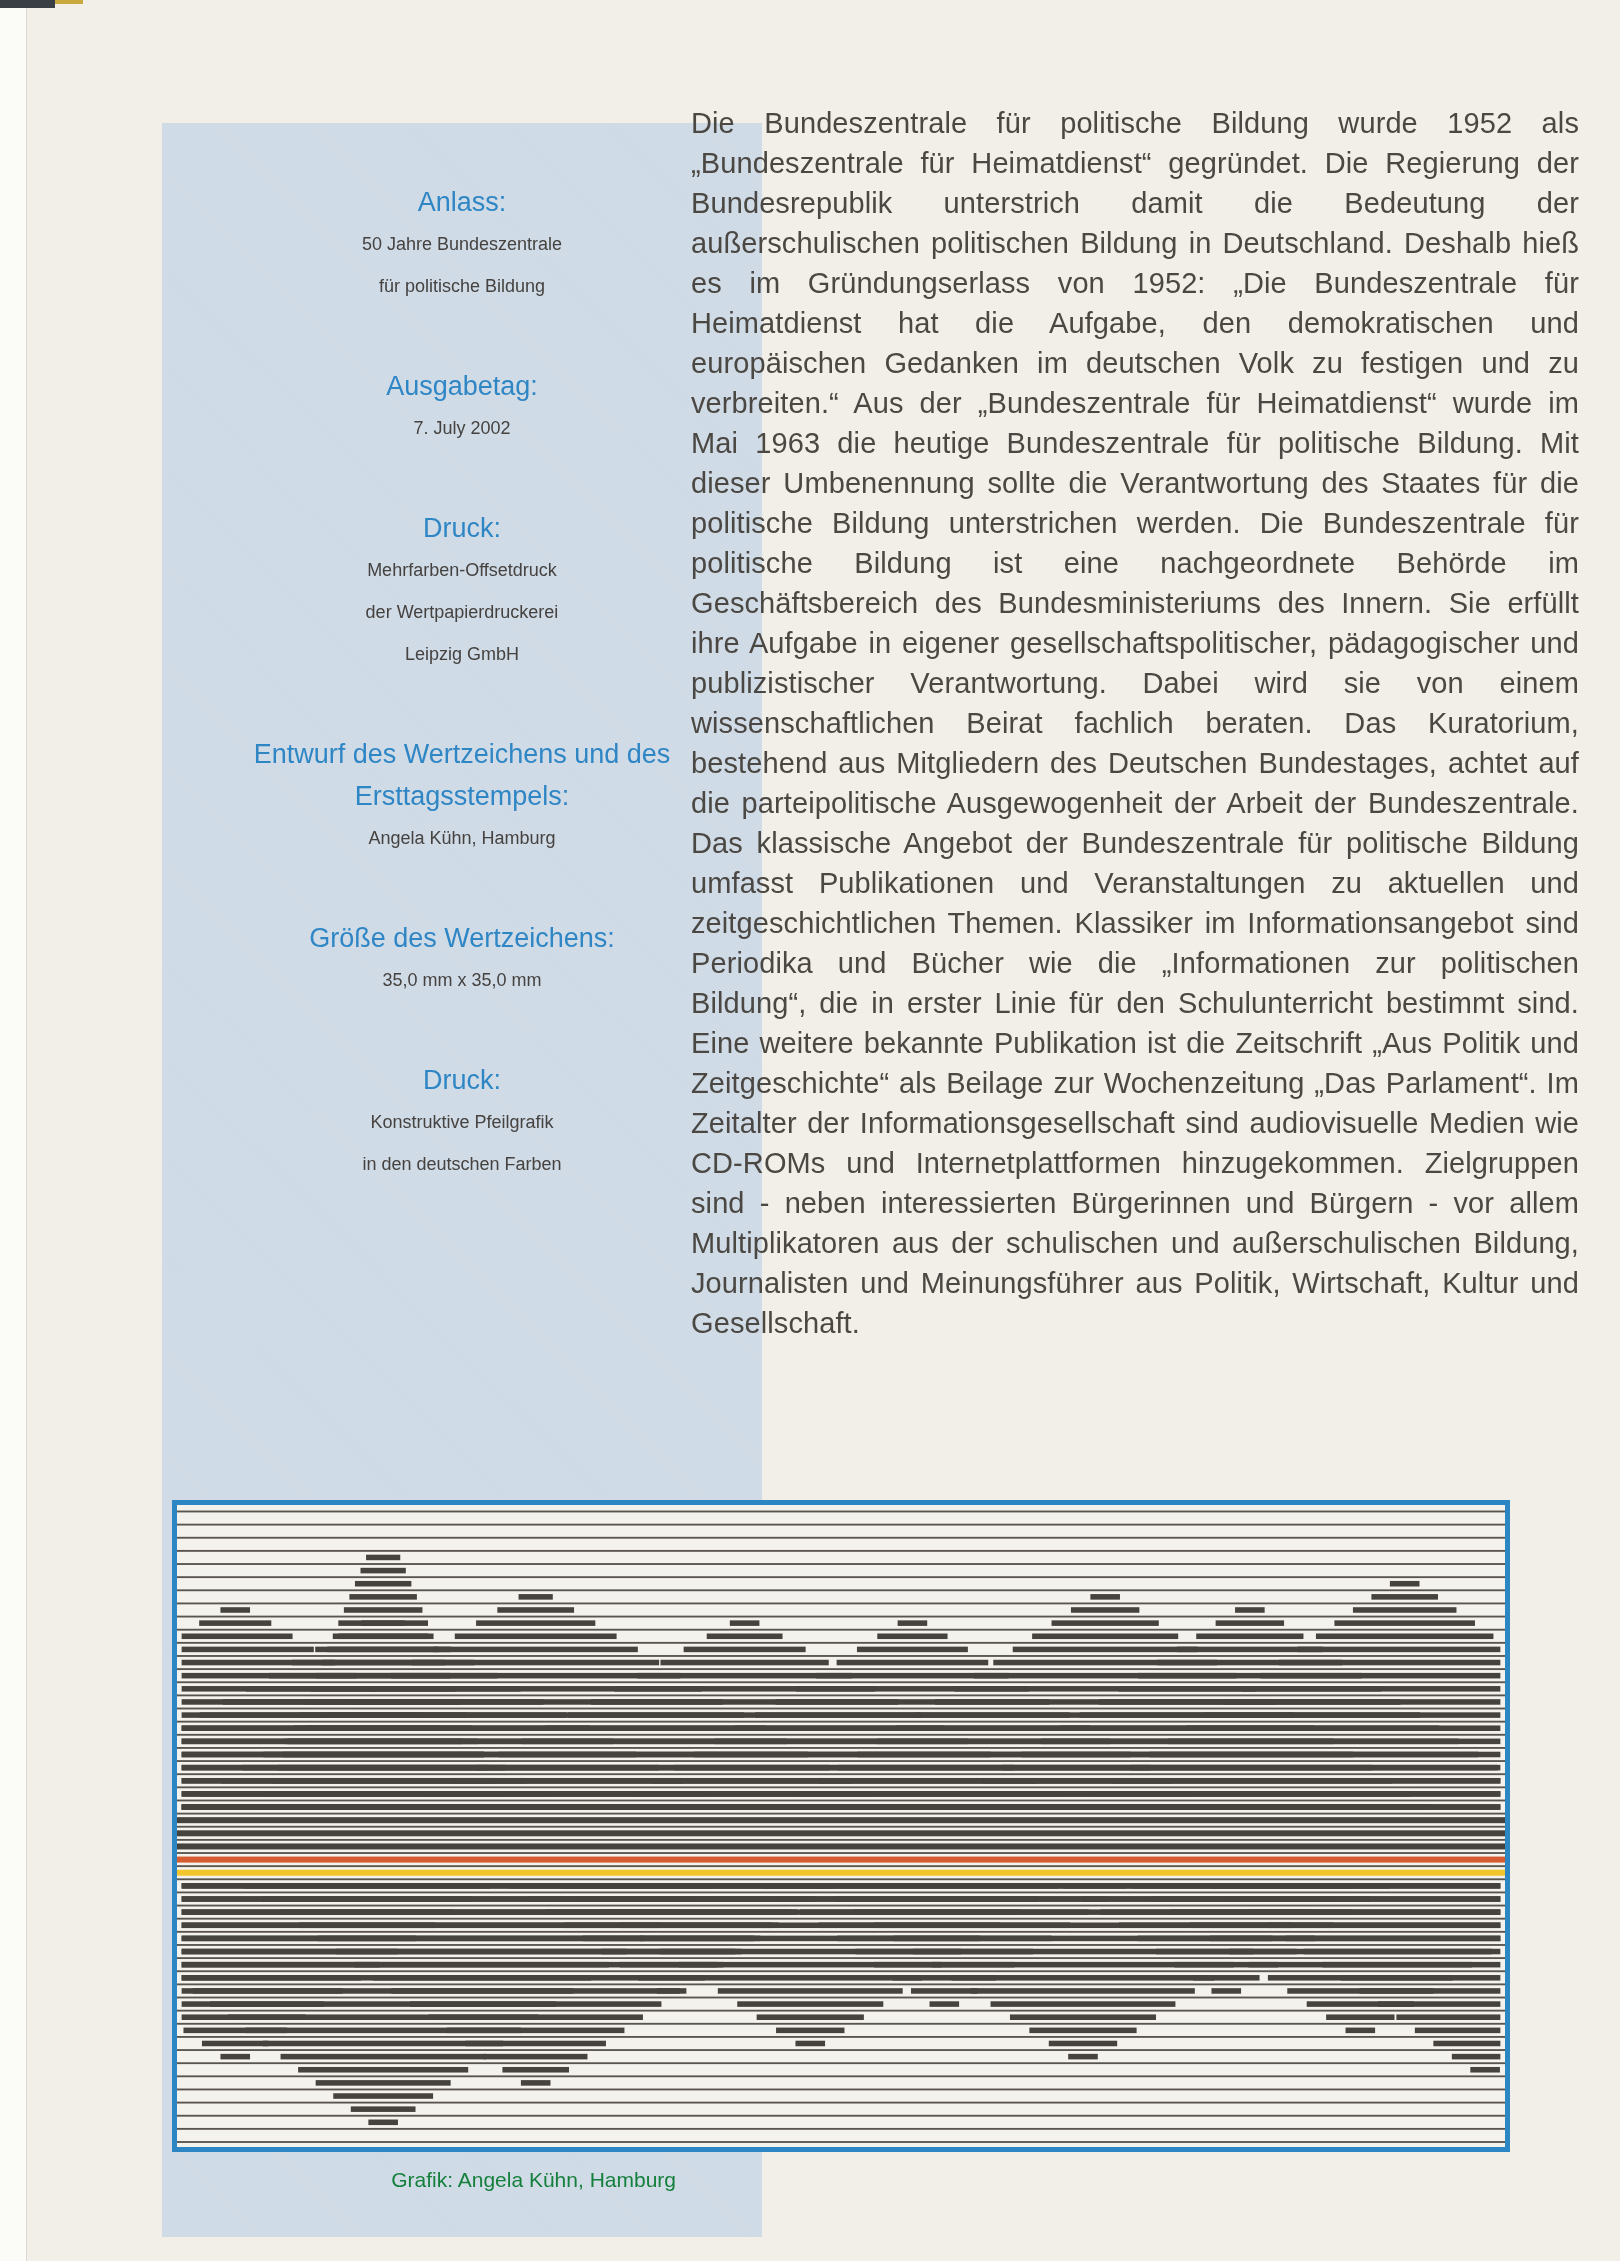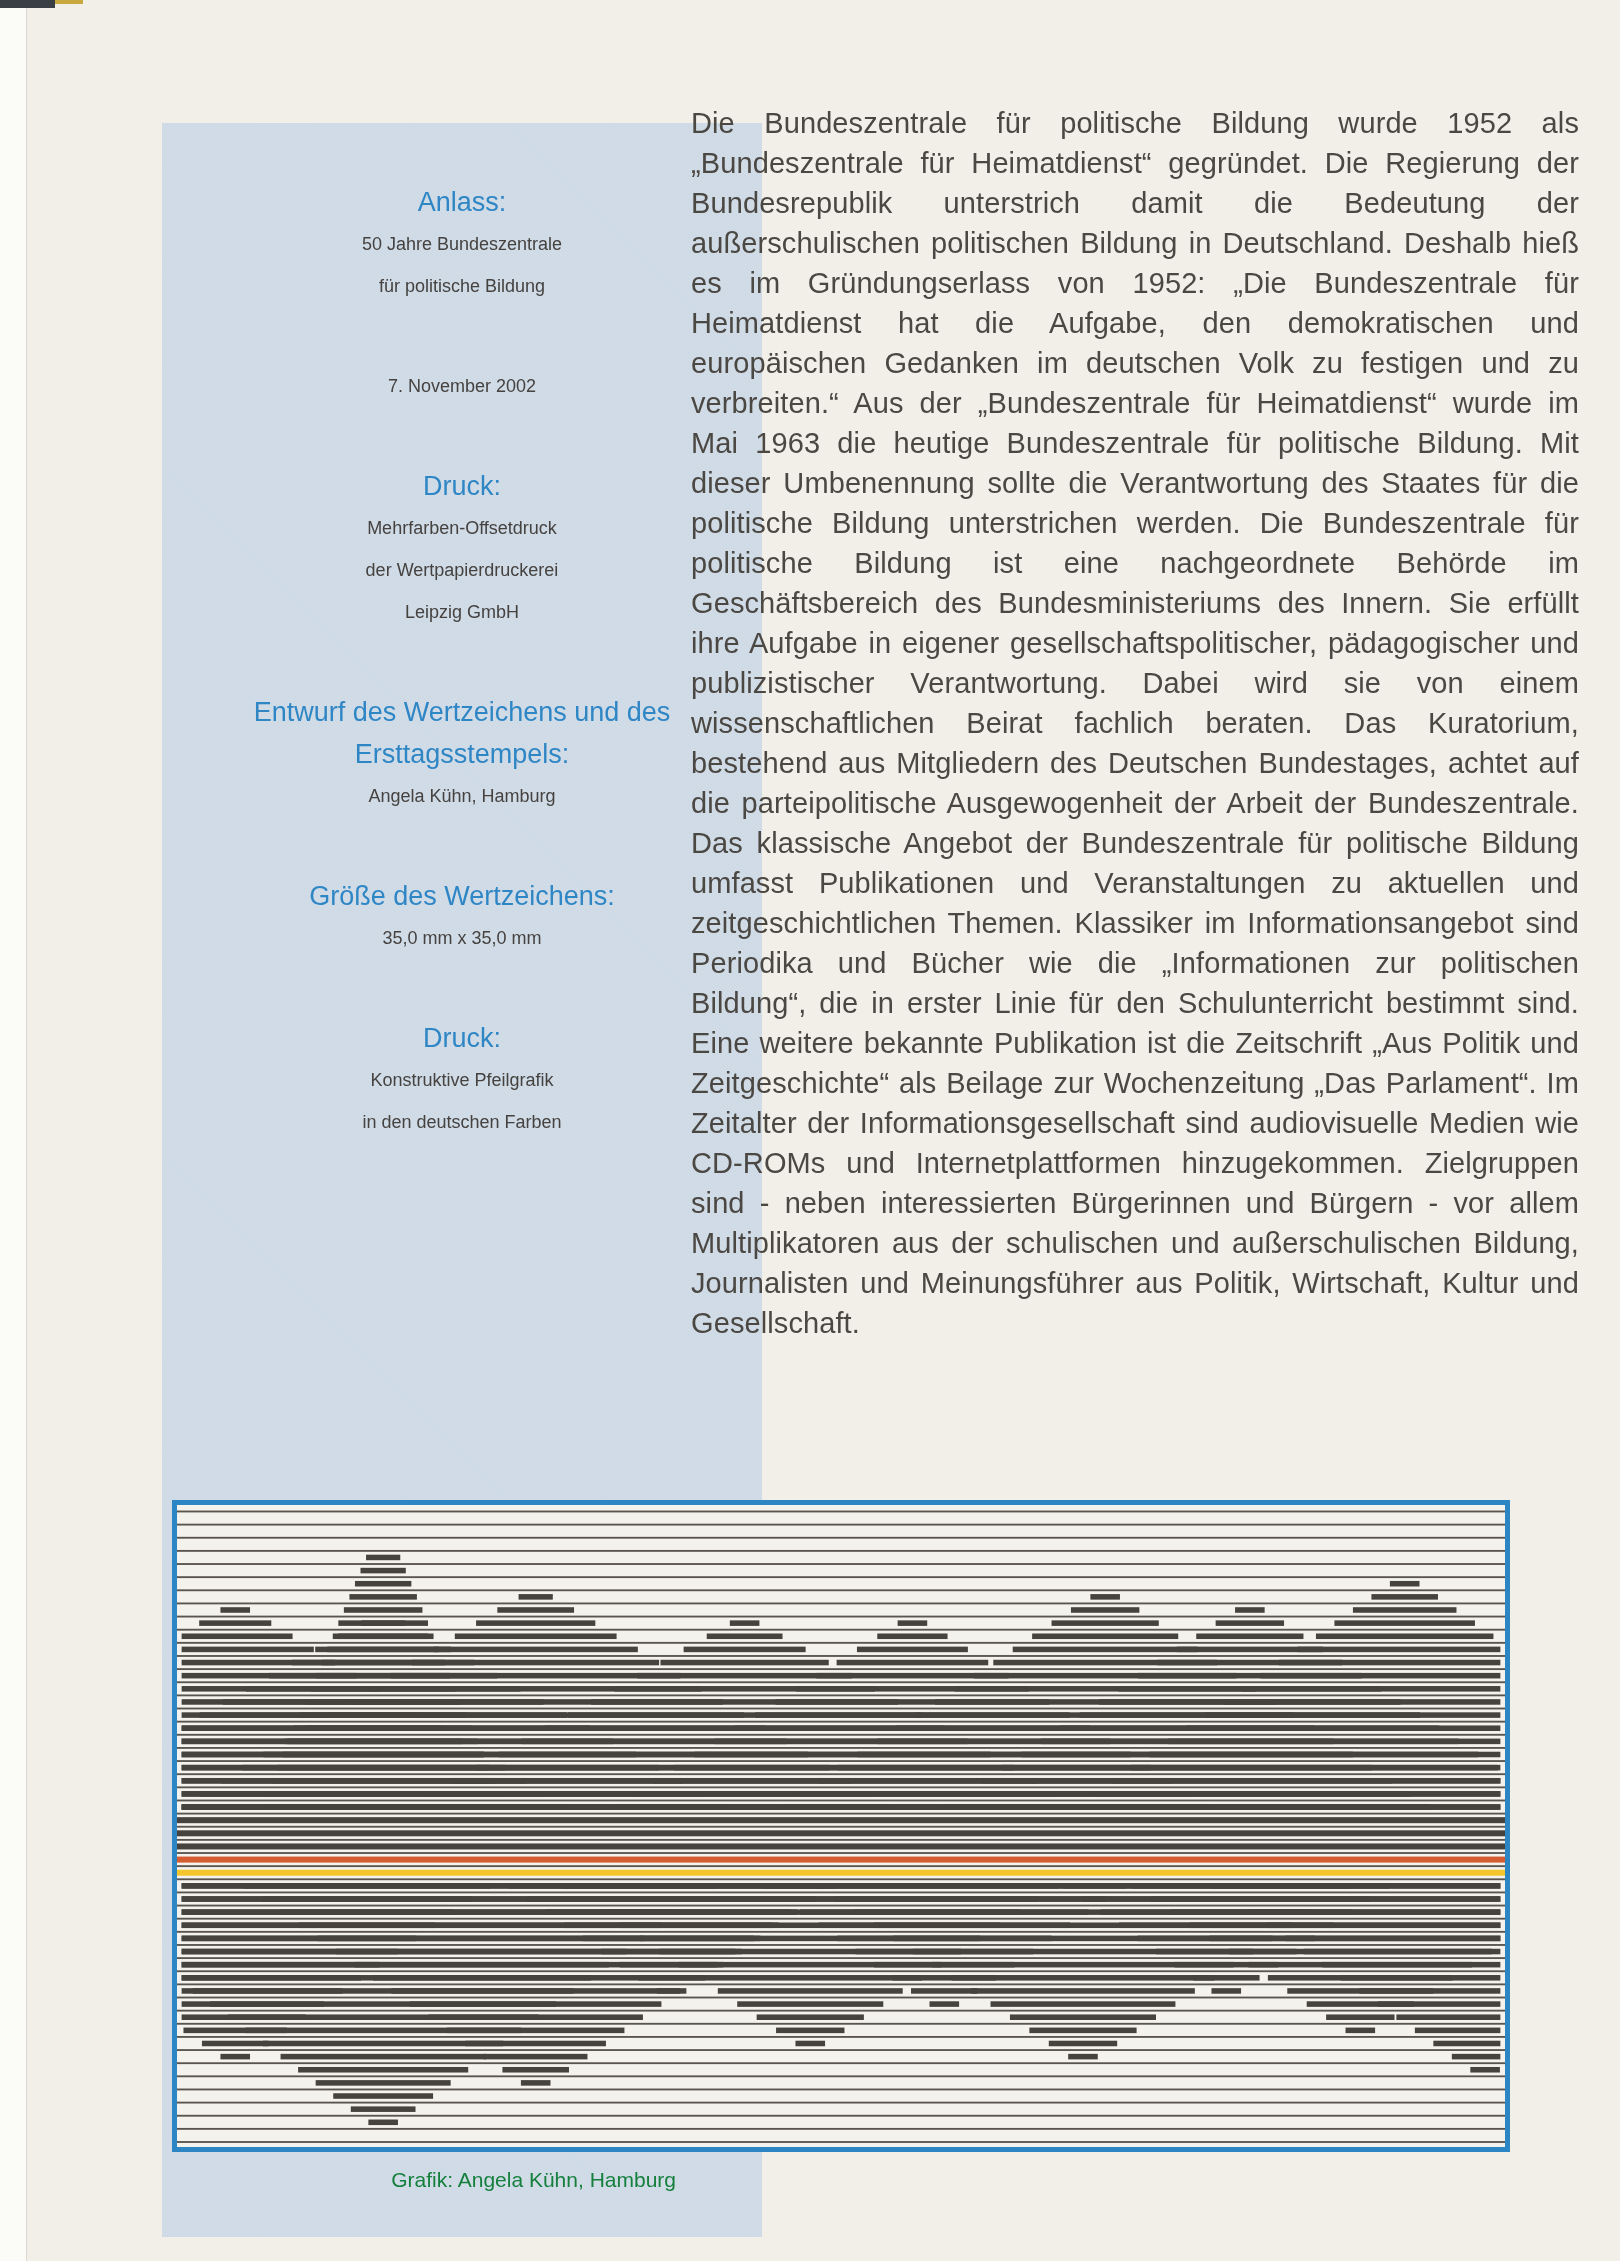--- a/index.html
+++ b/index.html
@@ -52,22 +52,23 @@
   <div class="sidebar-inner">
   <div class="side-section">
     <div class="side-heading">Anlass:</div>
     <div class="side-lines">
           <div class="side-line">50 Jahre Bundeszentrale</div>
           <div class="side-line">für politische Bildung</div>
         </div>
   </div>
 
   <div class="side-section">
-    <div class="side-lines">
-          <div class="side-line">7. November 2002</div>
+    <div class="side-heading">Ausgabetag:</div>
+    <div class="side-lines">
+          <div class="side-line">7. July 2002</div>
         </div>
   </div>
 
   <div class="side-section">
     <div class="side-heading">Druck:</div>
     <div class="side-lines">
           <div class="side-line">Mehrfarben-Offsetdruck</div>
           <div class="side-line">der Wertpapierdruckerei</div>
           <div class="side-line">Leipzig GmbH</div>
         </div>

